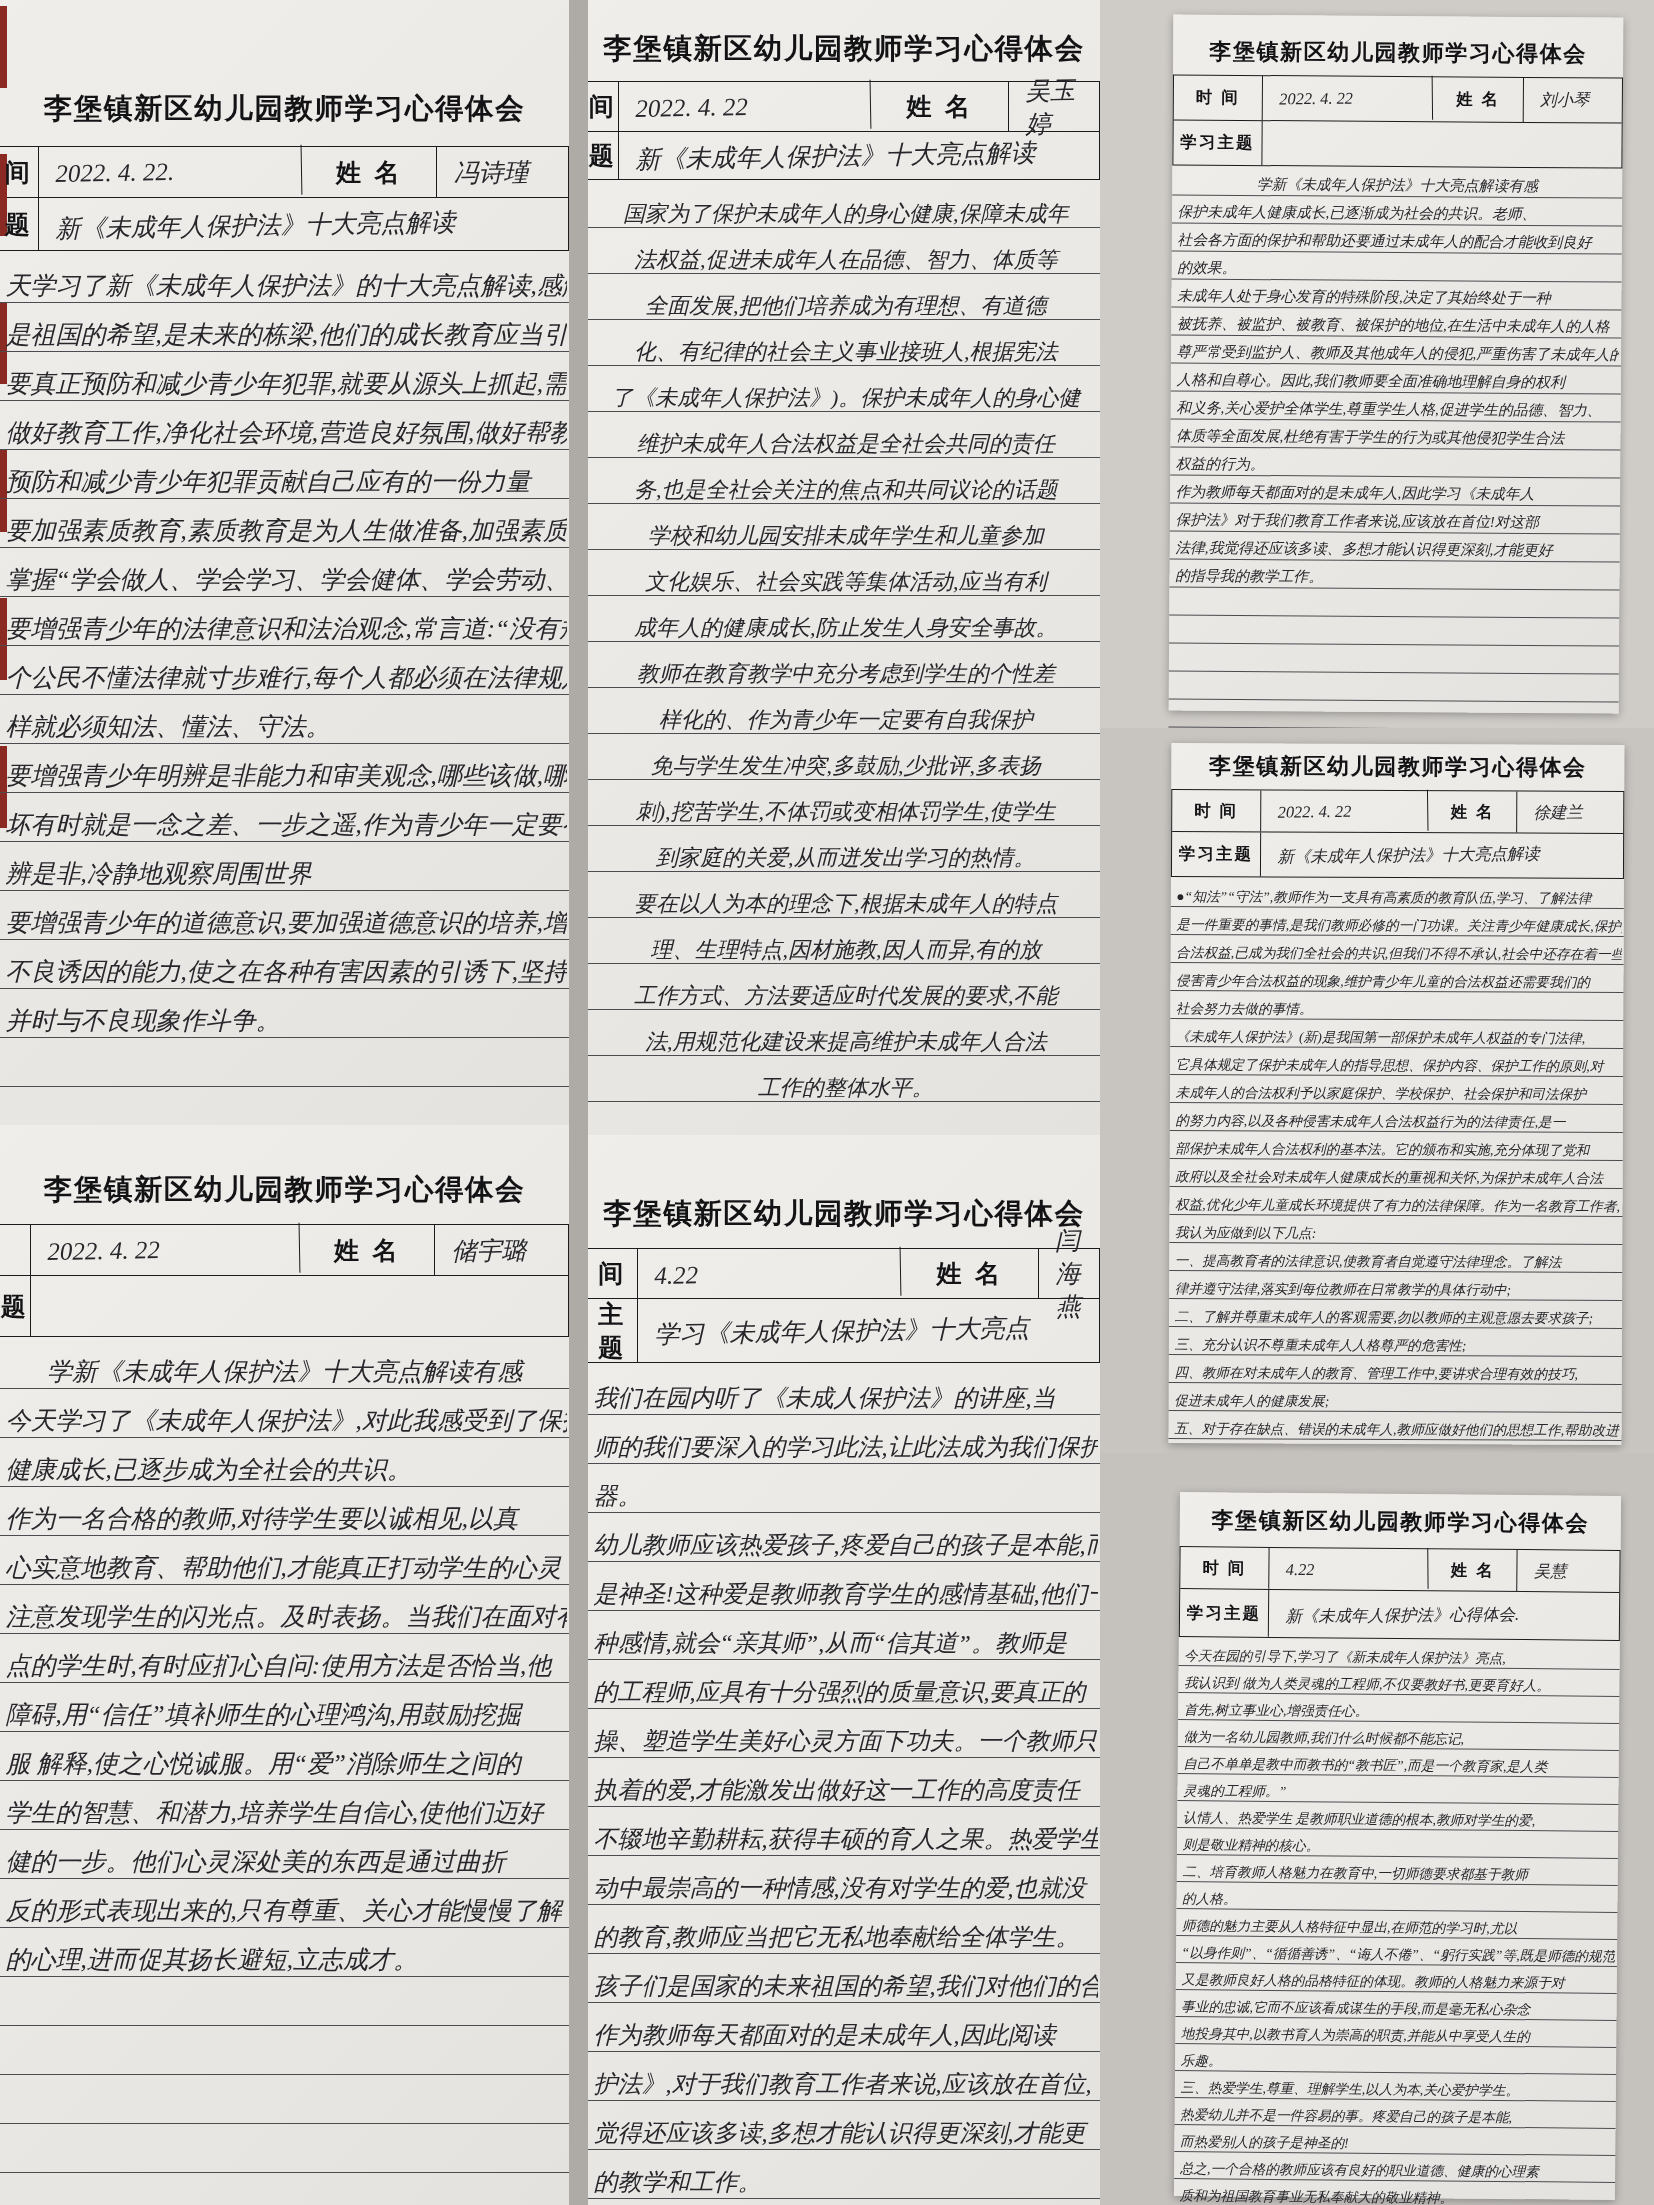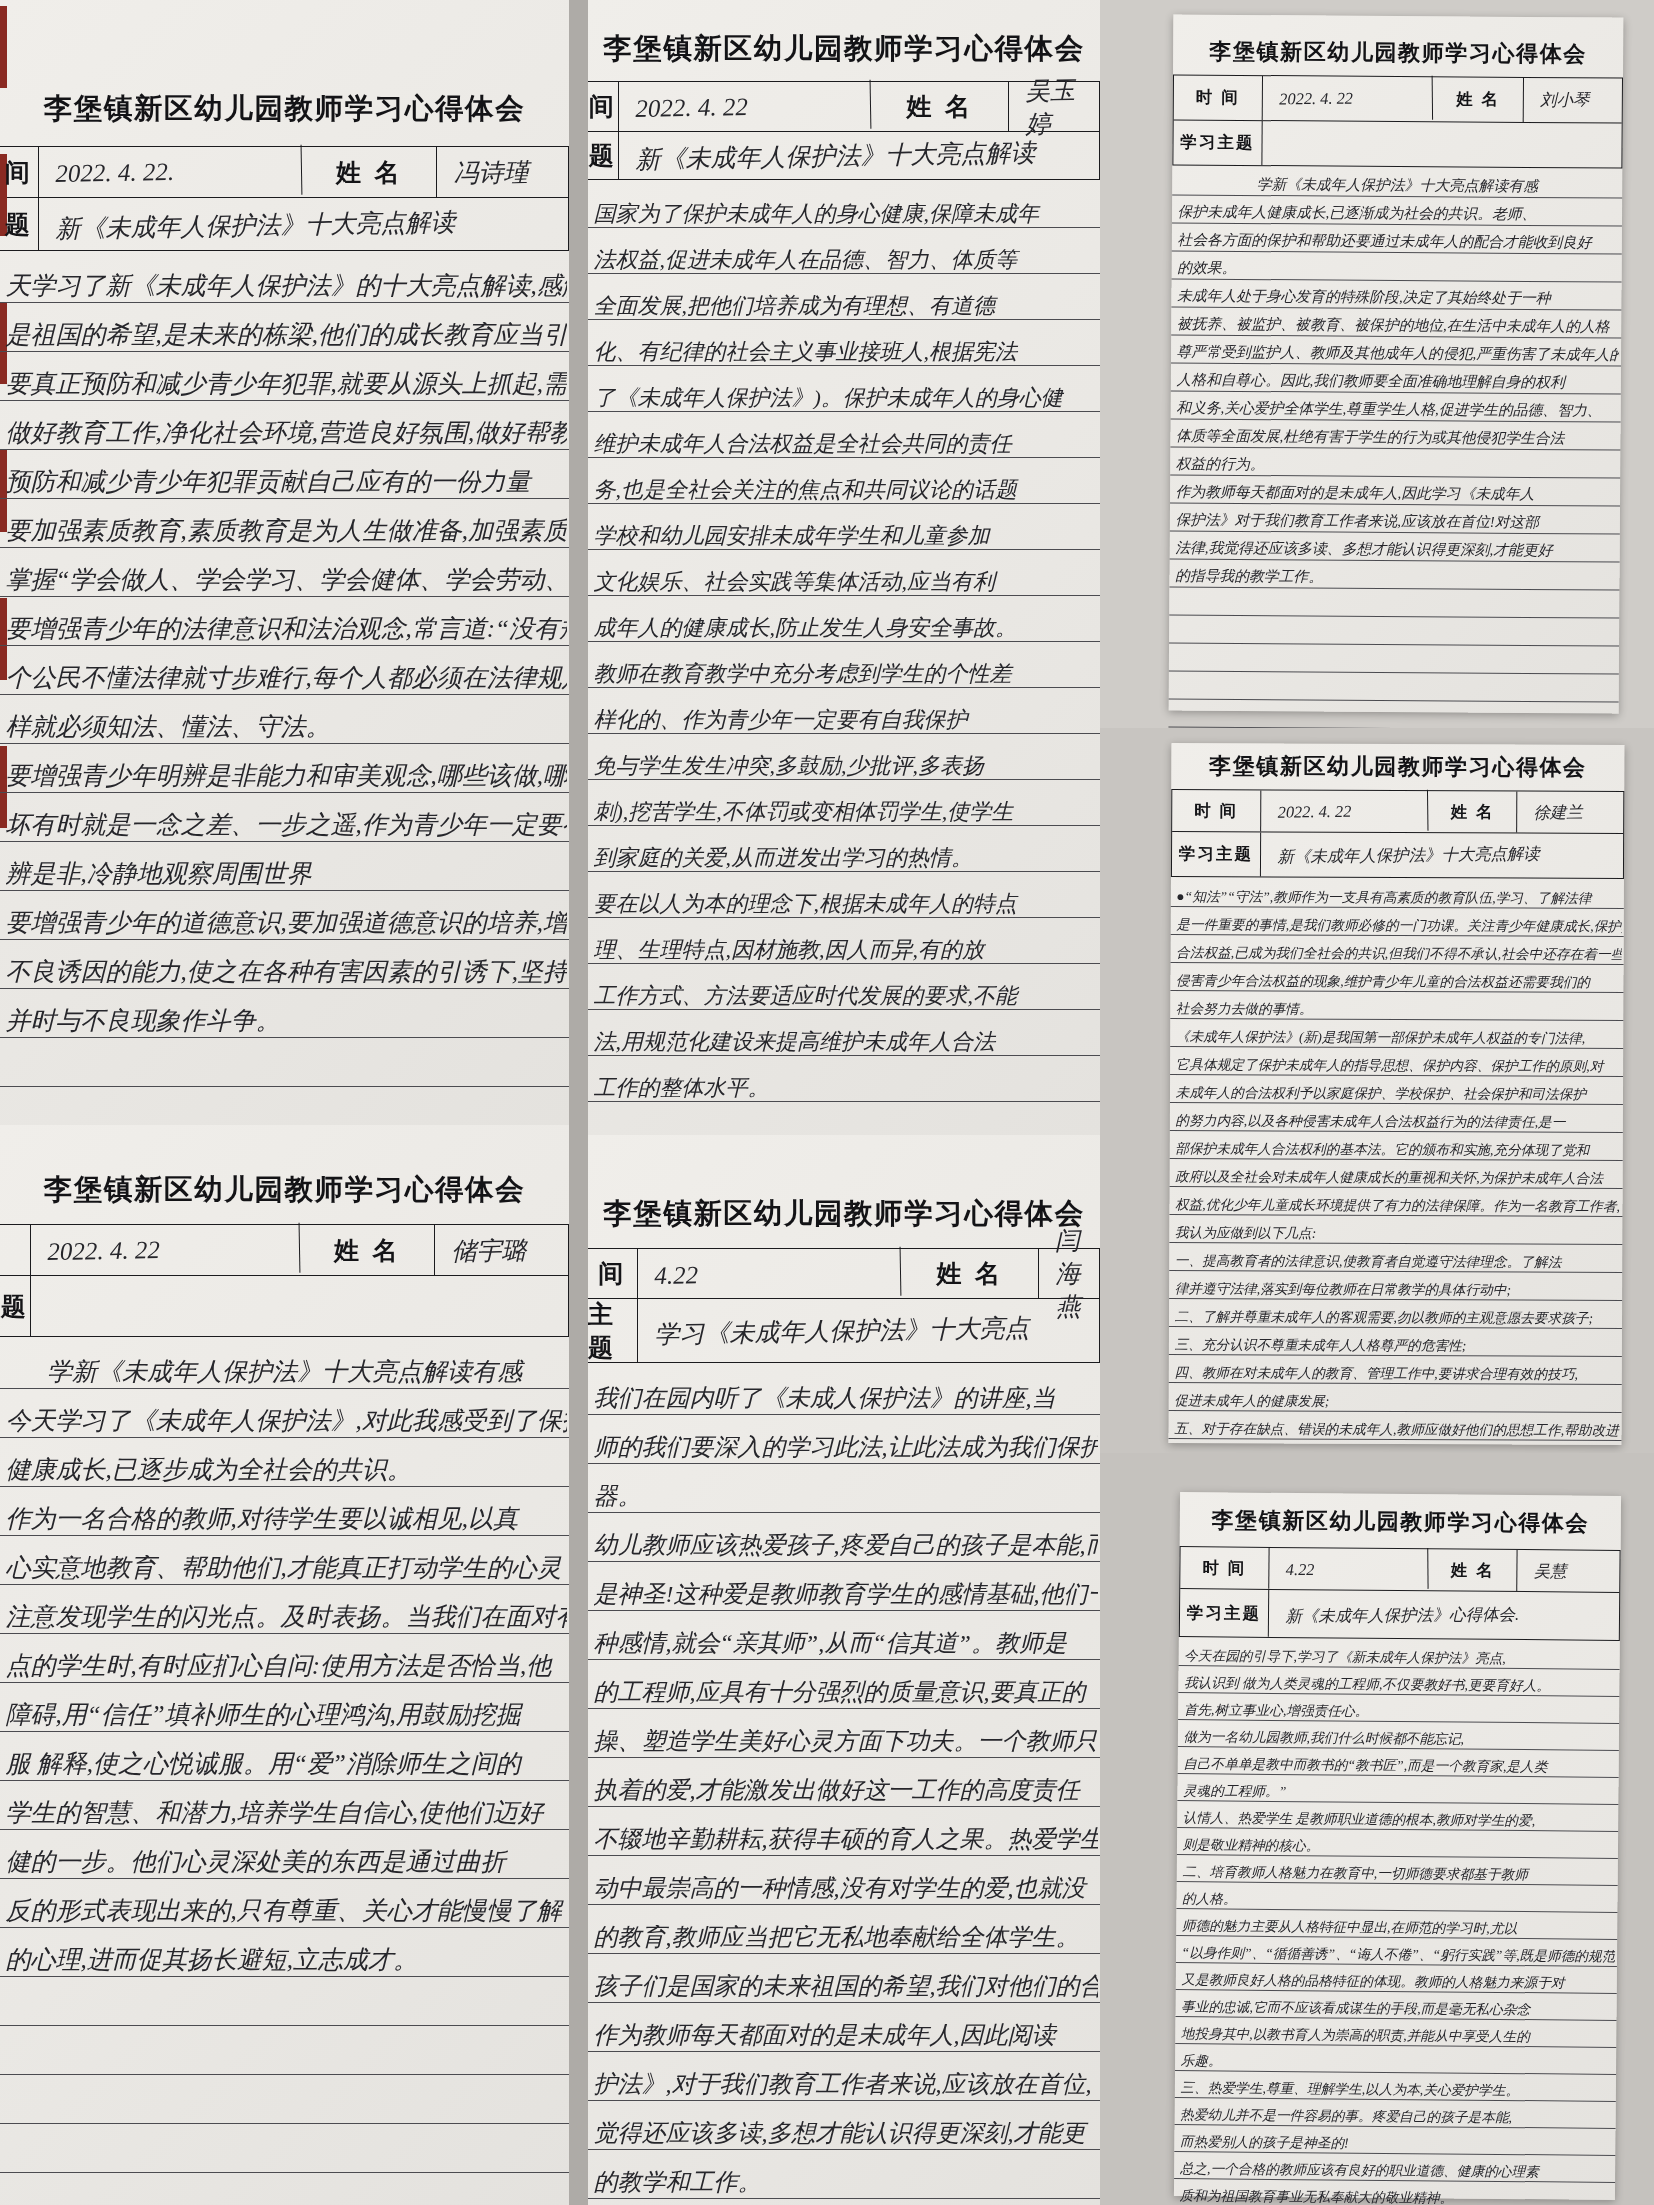--- a/index.html
+++ b/index.html
@@ -39,41 +39,41 @@
   .val{padding-left:16.4px;overflow:visible;}
   .d0 .form,.d1 .form{margin-top:22px;}
   .d1 .form{margin-top:19px;}
   .d2 .form{margin-top:16.4px;}
   .d3 .form{margin-top:19px;}
   .d4 .form{margin-top:11px;}
   .d5 .form{margin-top:11px;}
   .d6 .form{margin-top:13.7px;}
   .d0 .frow1,.d1 .frow1{height:50px;} .d0 .frow2{height:52px;} .d1 .frow2{height:60px;}
   .d2 .frow1{height:49px;} .d2 .frow2{height:47px;}
-  .d3 .frow1{height:49px;} .d3 .frow2{height:63px;}
+  .d3 .frow1{height:49px;} .d3 .frow2{height:63px;text-align:center;}
   .d4 .frow1{height:44px;} .d4 .frow2{height:44px;}
   .d5 .frow1{height:41px;} .d5 .frow2{height:44px;}
   .d6 .frow1{height:41px;} .d6 .frow2{height:47px;}
   .d0 .lbl,.d1 .lbl,.d2 .lbl,.d3 .lbl{font-size:25px;}
   .d4 .lbl,.d5 .lbl,.d6 .lbl{font-size:16.4px;letter-spacing:2.2px;}
   .d0 .c1{width:38px;} .d0 .c2{width:246px;} .d0 .c3{width:134px;} .d0 .c4{flex:1;}
   .d1 .c1{width:30px;} .d1 .c2{width:252px;} .d1 .c3{width:134px;} .d1 .c4{flex:1;}
   .d2 .c1{width:30px;} .d2 .c2{width:235px;} .d2 .c3{width:137px;} .d2 .c4{flex:1;}
   .d3 .c1{width:49px;} .d3 .c2{width:246px;} .d3 .c3{width:137px;} .d3 .c4{flex:1;}
   .d4 .c1{width:88px;} .d4 .c2{width:153px;} .d4 .c3{width:90px;} .d4 .c4{flex:1;}
   .d5 .c1{width:88px;} .d5 .c2{width:150px;} .d5 .c3{width:88px;} .d5 .c4{flex:1;}
   .d6 .c1{width:88px;} .d6 .c2{width:142px;} .d6 .c3{width:88px;} .d6 .c4{flex:1;}
   .hw{font-family:"Liberation Serif",serif;font-style:italic;color:#26262b;}
   .val.hw{transform:rotate(-1deg);}
   .d0 .val,.d1 .val,.d2 .val,.d3 .val{font-size:25px;}
   .d4 .val,.d5 .val,.d6 .val{font-size:16.4px;}
   .doc-body{margin-top:2.2px;}
   .bline{position:relative;border-bottom:1.1px solid #4b4b50;}
   .d0 .bline,.d1 .bline,.d3 .bline{height:48px;}
-  .d2 .bline{height:45px;}
+  .d2 .bline{height:45px;text-align:center;}
   .d4 .bline,.d5 .bline{height:27px;}
   .d6 .bline{height:26px;}
   .bline .ink{position:absolute;left:5.5px;right:2.2px;bottom:2.2px;line-height:1.05;white-space:nowrap;overflow:hidden;}
   .d0 .ink,.d1 .ink{font-size:25px;} .d2 .ink{font-size:22px;} .d3 .ink{font-size:24px;}
   .d4 .ink{font-size:14.8px;} .d5 .ink{font-size:13.7px;} .d6 .ink{font-size:13.7px;}
   .bline.center .ink{left:0;right:0;text-align:center;}
 </style>
 </head>
 <body>
 

